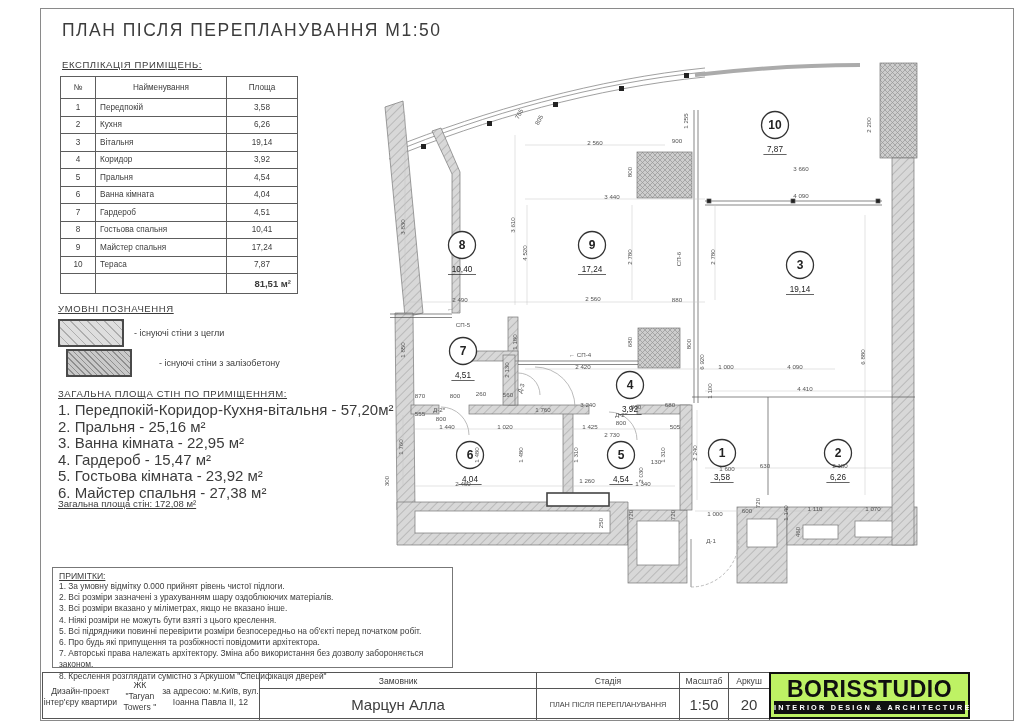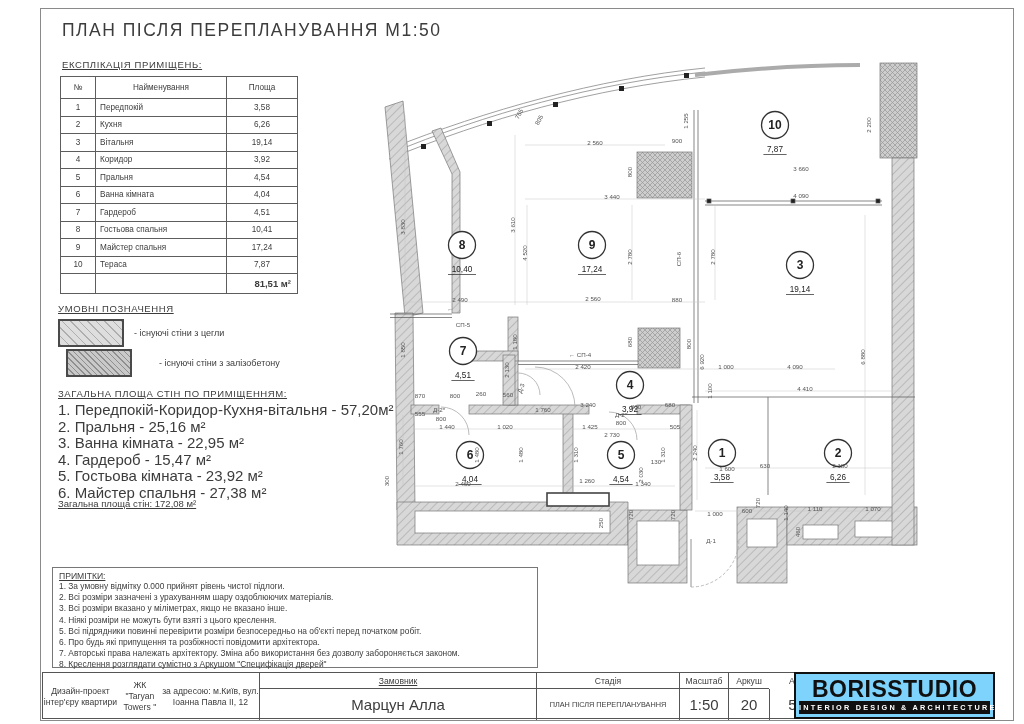--- a/index.html
+++ b/index.html
@@ -23,37 +23,37 @@
   .expl-table td.total{font-weight:700;font-size:9.5px;text-align:right;padding-right:6px;height:19px;}
   .legend-item{position:absolute;display:flex;align-items:center;gap:10px;}
   .swatch{width:62px;height:24px;border:2px solid #4a4a4a;}
   .swatch.brick{background:repeating-linear-gradient(45deg,#aeaeae 0 1px,#dedede 1px 6px);}
   .swatch.concrete{background:repeating-linear-gradient(45deg,#8f8f8f 0 1px,#c9c9c9 1px 4px);}
   .legend-label{font-size:9px;color:#3c3c3c;}
   .walls-list{position:absolute;left:58px;top:402px;font-size:15px;line-height:16.5px;color:#3c3c3c;}
   .walls-total{position:absolute;left:58px;top:498px;font-size:9.5px;color:#3c3c3c;
        text-decoration:underline;}
   
-  .notes-box{position:absolute;left:52px;top:567px;width:486px;height:101px;
+  .notes-box{position:absolute;left:52px;top:567px;width:401px;height:101px;
        border:1px solid #777;padding:3px 6px;box-sizing:border-box;}
   .notes-head{font-size:8.6px;text-decoration:underline;color:#3c3c3c;}
   .notes-line{font-size:8.4px;line-height:11.2px;color:#3c3c3c;}
   
   .tblock{position:absolute;left:42px;top:672px;width:765px;height:47px;
        display:grid;grid-template-columns:216px 277px 143px 49px 41px 39px;
        grid-template-rows:16px 31px;border:1px solid #555;box-sizing:border-box;
        font-size:8.6px;color:#3c3c3c;}
   .tblock>div{border-left:1px solid #555;display:flex;align-items:center;justify-content:center;
        text-align:center;}
   .tblock>div.first{border-left:none;grid-row:1/3;line-height:11px;}
   .tblock .hdr{border-bottom:1px solid #555;}
   .tblock .val{font-size:15px;}
   .tblock .val.small{font-size:7.3px;}
-  .logo-box{position:absolute;left:794px;top:672px;width:201px;height:47px;
-       border:2px solid #101010;box-sizing:border-box;background:#7dd3fc;
+  .logo-box{position:absolute;left:769px;top:672px;width:201px;height:47px;
+       border:2px solid #101010;box-sizing:border-box;background:#bef264;
        display:flex;flex-direction:column;justify-content:space-between;padding:2px 3px 3px 3px;}
   .logo-name{font-size:23px;font-weight:800;color:#101010;letter-spacing:.5px;
        line-height:24px;text-align:center;transform:scaleY(1.08);white-space:nowrap;}
   .logo-bar{background:#101010;color:#fff;font-size:7.3px;letter-spacing:2.2px;
        text-align:center;line-height:13px;font-weight:700;white-space:nowrap;}
   
   .plan-wrap{position:absolute;left:375px;top:55px;width:600px;height:590px;}
   text{font-family:"Liberation Sans",sans-serif;}
   .dim{font-size:6.2px;fill:#555;}
   .room-num{font-size:12px;font-weight:700;fill:#222;}
@@ -170,21 +170,21 @@
       <div class="notes-line">8. Креслення розглядати сумістно з Аркушом "Специфікація дверей"</div>
     </div>
 </div>
 
 <div class="tblock">
   <div class="first">
     <span>Дизайн-проект інтер'єру квартири</span>
     <span>ЖК "Taryan Towers "</span>
     <span>за адресою: м.Київ, вул. Іоанна Павла II, 12</span>
   </div>
-  <div class="hdr" style="grid-column:2;grid-row:1;text-decoration:underline;">Замовник</div>
+  <div class="hdr" style="grid-column:2;grid-row:1;">Замовник</div>
   <div class="hdr" style="grid-column:3;grid-row:1;">Стадія</div>
   <div class="hdr" style="grid-column:4;grid-row:1;">Масштаб</div>
   <div class="hdr" style="grid-column:5;grid-row:1;">Аркуш</div>
   <div class="hdr" style="grid-column:6;grid-row:1;margin-left:32px;">Аркушів</div>
   <div class="val" style="grid-column:2;grid-row:2;">Марцун Алла</div>
   <div class="val small" style="grid-column:3;grid-row:2;">ПЛАН ПІСЛЯ ПЕРЕПЛАНУВАННЯ</div>
   <div class="val" style="grid-column:4;grid-row:2;">1:50</div>
   <div class="val" style="grid-column:5;grid-row:2;">20</div>
   <div class="val" style="grid-column:6;grid-row:2;padding-left:15px;">59</div>
 </div>

